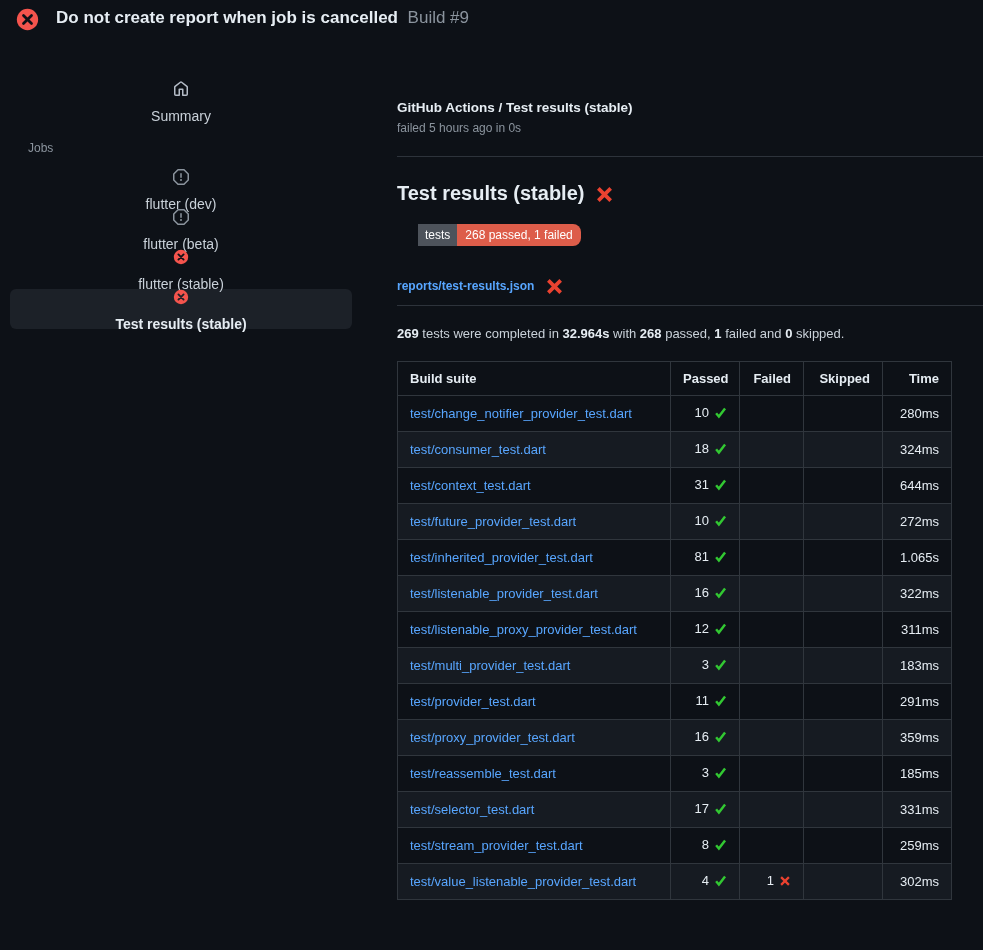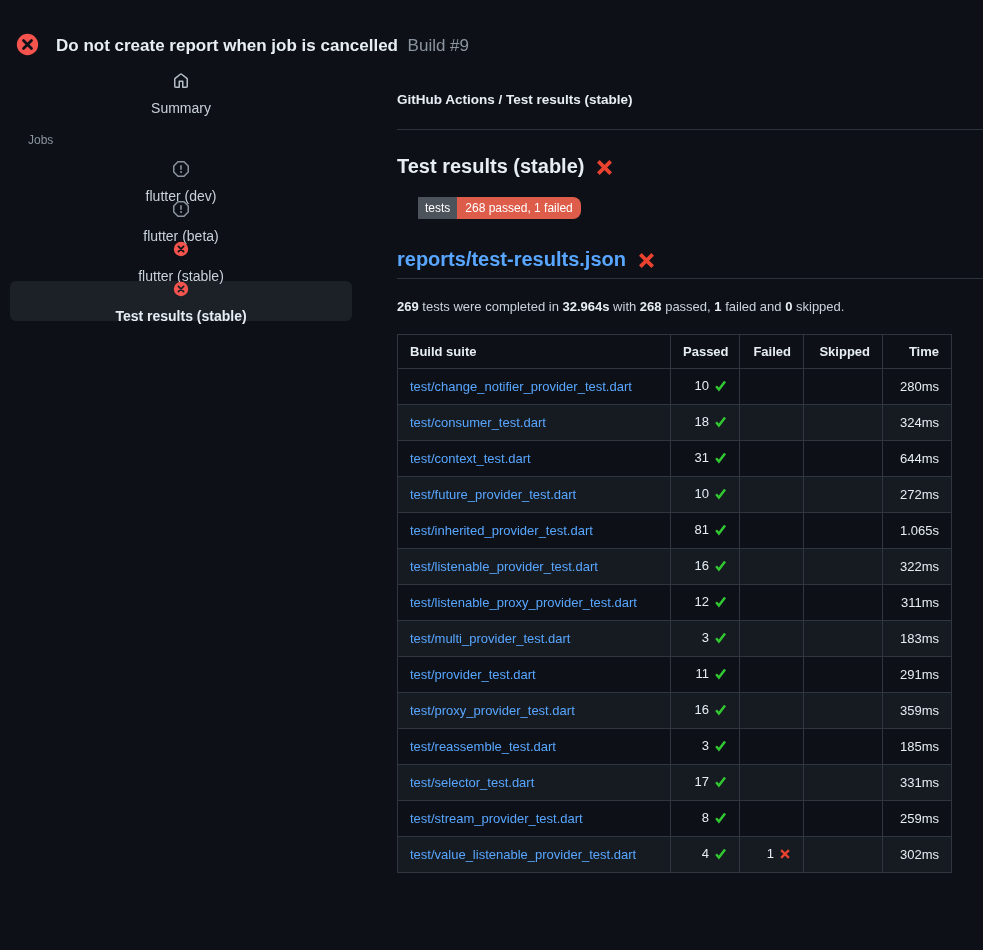--- a/index.html
+++ b/index.html
@@ -19,21 +19,21 @@
   }
   *{box-sizing:border-box;margin:0;padding:0;}
   html,body{width:983px;height:950px;overflow:hidden;}
   body{
     background:var(--bg);
     color:var(--text-primary);
     font-family:"Liberation Sans","DejaVu Sans",sans-serif;
     font-size:13px;
   }
   
-  .topbar{height:56px;display:flex;align-items:flex-end;padding:0 16px;gap:17px;}
+  .topbar{height:56px;display:flex;align-items:flex-start;padding:0 16px;gap:17px;margin-top:8px;}
   .topbar .status-circle{flex:0 0 auto;width:23px;height:23px;}
   .topbar-title{font-size:17px;font-weight:700;color:var(--text-primary);}
   .topbar-build{font-size:17px;font-weight:400;color:var(--text-muted);margin-left:6px;}
   
   .layout{display:flex;align-items:flex-start;}
   .sidebar{width:365px;flex:0 0 365px;padding:17px 13px 0 10px;}
   .nav-item{display:flex;align-items:center;gap:11px;height:40px;padding:0 18px;
     border-radius:6px;font-size:14px;color:var(--text-secondary);cursor:pointer;flex-direction:column;}
   .nav-item .nav-icon{width:16px;height:16px;flex:0 0 auto;display:flex;align-items:center;}
   .nav-item.selected{background:var(--selected-bg);font-weight:700;color:var(--text-primary);}
@@ -45,21 +45,21 @@
   .run-meta{margin-top:5px;font-size:12px;color:var(--text-muted);}
   .divider{margin-top:21px;border-top:1px solid #2d333b;height:0;}
   .section-heading{margin-top:23px;display:flex;align-items:center;gap:11px;
     font-size:20px;font-weight:700;color:var(--text-primary);line-height:26px;}
   .heading-cross{width:19px;height:19px;color:var(--red);}
   .badge{margin-top:18px;display:inline-flex;font-size:12px;line-height:16px;
     border-radius:8px;overflow:hidden;font-weight:400;padding-left:21px;}
   .badge-label{background:var(--badge-label-bg);color:#fff;padding:3px 7px;}
   .badge-value{background:var(--badge-value-bg);color:#fff;padding:3px 8px;}
   .report-heading{margin-top:27px;display:flex;align-items:center;gap:11px;
-    font-size:20px;font-weight:700;color:var(--link);line-height:26px;
+    font-size:12px;font-weight:700;color:var(--link);line-height:26px;
     padding-bottom:6px;border-bottom:1px solid #2d333b;}
   .summary-line{margin-top:19px;font-size:13px;color:var(--text-secondary);line-height:17px;}
   .summary-line strong{color:var(--text-primary);font-weight:700;text-align:center;}
   
   table.results{margin-top:19px;border-collapse:collapse;table-layout:fixed;width:554px;font-size:13px;}
   table.results th,table.results td{border:1px solid var(--border);padding:8px 12px;line-height:17px;}
   table.results th{font-weight:700;color:var(--text-primary);text-align:right;}
   table.results th.col-suite{text-align:left;}
   table.results td{color:var(--text-primary);}
   table.results tbody tr:nth-child(even){background:var(--row-alt);}
@@ -134,20 +134,21 @@
           <circle cx="8" cy="8" r="7.2" fill="var(--circle-red)"></circle>
           <path d="M5.4 5.4l5.2 5.2M10.6 5.4L5.4 10.6" stroke="#1c2128" stroke-width="1.8" stroke-linecap="round"></path>
         </svg>
       </span>
       <span>Test results (stable)</span>
     </div>
   </aside>
 
   <main class="content">
     <div class="breadcrumb">GitHub Actions / Test results (stable)</div>
+    <div class="run-meta">failed 5 hours ago in 0s</div>
     <div class="divider"></div>
 
     <h1 class="section-heading">
       <span>Test results (stable)</span>
       <span class="heading-cross">
         <svg width="19" height="19" viewBox="0 0 16 16">
           <path d="M2.8 2.8l10.4 10.4M13.2 2.8L2.8 13.2" stroke="currentColor" stroke-width="3.1"></path>
         </svg>
       </span>
     </h1>

